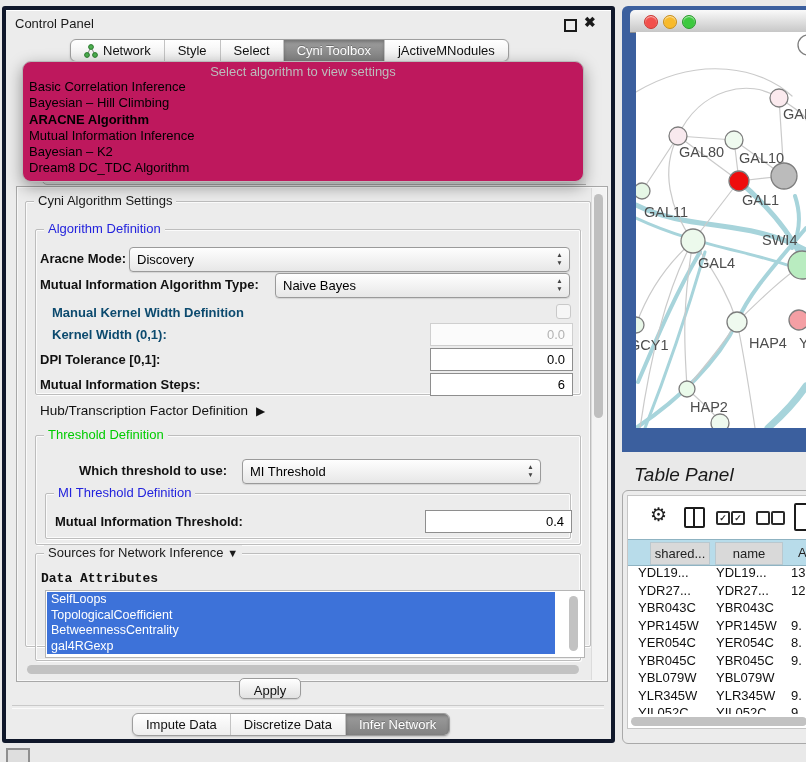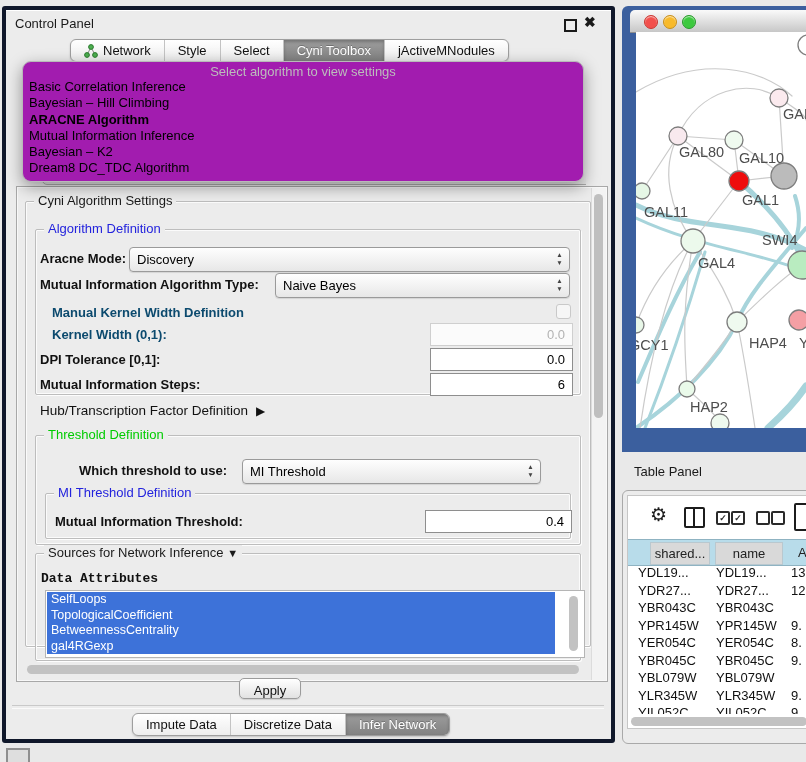--- a/index.html
+++ b/index.html
@@ -17,21 +17,21 @@
     overflow:hidden;background:linear-gradient(#ffffff,#ededed);box-shadow:0 1px 2px rgba(0,0,0,.18);}
   .seg{padding:0 13px;font-size:13px;line-height:21px;color:#111;border-left:1px solid #c3c3c3;
     display:flex;align-items:center;gap:5px;white-space:nowrap;}
   .seg:first-child{border-left:none;}
   .seg.selected{background:linear-gradient(#9d9d9d,#828282);color:#fff;text-shadow:0 -1px 0 rgba(0,0,0,.25);
     box-shadow:inset 0 2px 3px rgba(0,0,0,.25);}
   #top-tabs{left:64px;top:29px;}
   #bottom-tabs{left:126px;top:703px;}
 
   
-  .algo-dropdown{position:absolute;left:16px;top:51px;width:560px;height:117px;background:#a21caf;
+  .algo-dropdown{position:absolute;left:16px;top:51px;width:560px;height:117px;background:#be185d;
     border:1px solid #b9b9b9;border-radius:9px;box-shadow:0 5px 16px rgba(0,0,0,.38);z-index:60;padding-top:2px;}
   .algo-prompt{text-align:center;color:#bcbcbc;font-size:13px;height:15px;line-height:15px;}
   .algo-item{font-size:13px;line-height:16.3px;padding-left:6px;color:#000;}
   .algo-item.bold{font-weight:bold;}
 
   
   .remnant{position:absolute;left:36px;top:159px;width:544px;height:16px;overflow:hidden;z-index:5;}
   .remnant-inner{position:absolute;left:0;top:-14px;width:540px;height:28px;border:1px solid #adadad;
     border-radius:5px;background:linear-gradient(#f6f6f6,#e6e6e6);color:#b5b5b5;font-size:13px;line-height:28px;padding-left:10px;}
 
@@ -65,21 +65,21 @@
   .net-frame{position:absolute;left:622px;top:6px;width:184px;height:446px;background:#3b5f9e;border-radius:6px 0 0 0;}
   .net-titlebar{position:absolute;left:8px;top:4px;width:176px;height:22px;
     background:linear-gradient(#fafafa,#c7c7c7);border-radius:5px 0 0 0;border-bottom:1px solid #8f8f8f;}
   .light{position:absolute;top:5px;width:12px;height:12px;border-radius:50%;box-shadow:inset 0 1px 1px rgba(255,255,255,.7);}
   .light.red{left:14px;background:#f2504c;border:1px solid #c93a34;}
   .light.yellow{left:33px;background:#f8ba2b;border:1px solid #c78f1c;}
   .light.green{left:52px;background:#3dc93f;border:1px solid #2a9a2d;}
   .net-canvas{position:absolute;left:14px;top:26px;width:170px;height:396px;background:#ffffff;overflow:hidden;}
 
   
-  .tp-title{position:absolute;left:634px;top:464px;font-size:13px;color:#1a1a1a;}
+  .tp-title{position:absolute;left:634px;top:464px;font-size:19px;color:#1a1a1a;font-style:italic;}
   .tp-window{position:absolute;left:622px;top:490px;width:190px;height:252px;background:#ececec;
     border:1px solid #a9a9a9;border-radius:6px 0 0 6px;}
   .tp-inner{position:absolute;left:4px;top:4px;width:184px;height:232px;background:#fff;border:1px solid #c6c6c6;overflow:hidden;}
   .gear{position:absolute;left:22px;top:8px;font-size:19px;color:#1c1c1c;line-height:22px;}
   .colsplit{position:absolute;left:56px;top:11px;width:17px;height:17px;border:2px solid #1c1c1c;border-radius:2px;}
   .colsplit:before{content:"";position:absolute;left:7px;top:0;width:2px;height:17px;background:#1c1c1c;}
   .tbx{position:absolute;top:15px;width:10px;height:10px;border:2px solid #2a2a2a;border-radius:2px;font-size:9px;line-height:10px;
     text-align:center;color:#2a2a2a;font-weight:bold;}
   .docicon{position:absolute;left:166px;top:7px;width:18px;height:24px;border:2px solid #1c1c1c;border-radius:2px;background:#fff;}
   .tp-header{position:absolute;left:0px;top:43px;width:184px;height:25px;background:#b8dcea;border-top:1px solid #8fb3c2;border-bottom:1px solid #8fb3c2;}

